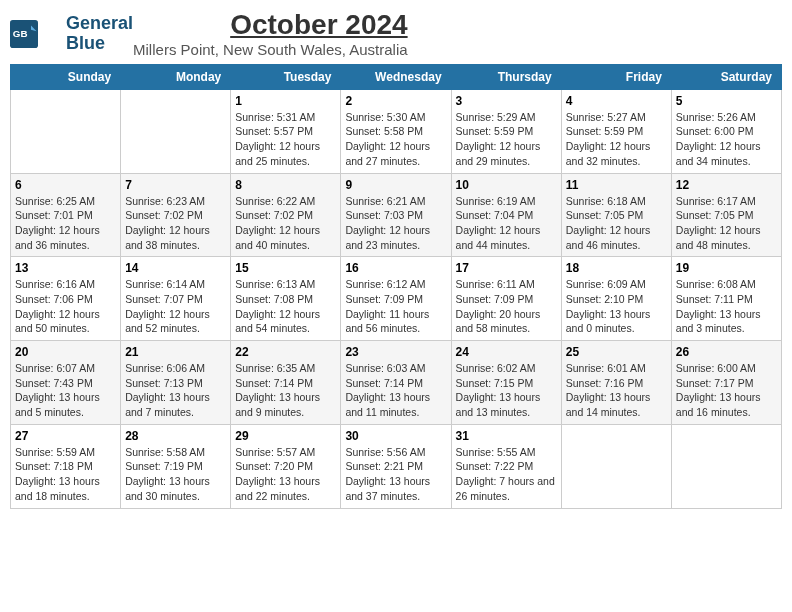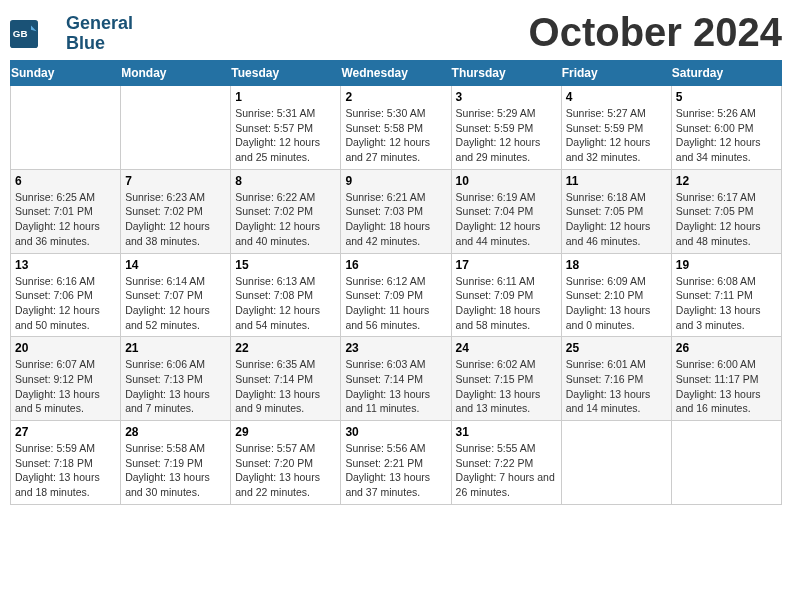--- a/index.html
+++ b/index.html
@@ -6,21 +6,20 @@
     body {
       font-family: Arial, sans-serif;
       background: #fff;
       width: 792px;
       min-height: 612px;
       padding: 10px;
     }
     .header {
       display: flex;
       align-items: flex-start;
-      justify-content: space-between;
       margin-bottom: 6px;
     }
     .logo {
       display: flex;
       align-items: center;
       margin-top: 4px;
     }
     .logo-text {
       font-size: 18px;
       font-weight: bold;
@@ -33,40 +32,41 @@
     }
     .logo-icon {
       width: 28px;
       height: 28px;
       margin-right: 4px;
     }
     .title-block {
       text-align: right;
     }
     .title-block h1 {
-      font-size: 40px;
+      font-size: 28px;
       font-weight: bold;
       color: #333;
       line-height: 1.1;
+      text-decoration: underline;
     }
     .title-block h2 {
       font-size: 15px;
       font-weight: normal;
       color: #555;
     }
     table {
       width: 100%;
       border-collapse: collapse;
       font-size: 11px;
     }
     thead tr th {
       background-color: #2471a3;
       color: #fff;
-      padding: 5px 0;
-      text-align: left;
+      padding: 5px 9px;
+      text-align: right;
       font-size: 12px;
       border: 1px solid #2471a3;
     }
     tbody tr td {
       border: 1px solid #ccc;
       vertical-align: top;
       padding: 4px;
       min-height: 70px;
       width: calc(100% / 7);
     }
@@ -101,20 +101,21 @@
       <text x="4" y="24" font-size="14" font-weight="bold" fill="white" font-family="Arial">GB</text>
       <polygon points="30,8 38,16 30,14" fill="#5dade2"></polygon>
     </svg>
     <div class="logo-text">
       <div><span>General</span></div>
       <div><span>Blue</span></div>
     </div>
   </div>
   <div class="title-block">
     <h1>October 2024</h1>
+    <h2>Millers Point, New South Wales, Australia</h2>
   </div>
 </div>
 
 <table>
   <thead>
     <tr>
       <th>Sunday</th>
       <th>Monday</th>
       <th>Tuesday</th>
       <th>Wednesday</th>
@@ -174,21 +175,21 @@
         <td>
           <span class="day-number">8</span>
         <div class="cell-text">Sunrise: 6:22 AM</div>
         <div class="cell-text">Sunset: 7:02 PM</div>
         <div class="cell-text">Daylight: 12 hours and 40 minutes.</div>
         </td>
         <td>
           <span class="day-number">9</span>
         <div class="cell-text">Sunrise: 6:21 AM</div>
         <div class="cell-text">Sunset: 7:03 PM</div>
-        <div class="cell-text">Daylight: 18 hours and 42 minutes.</div>
+        <div class="cell-text">Daylight: 12 hours and 23 minutes.</div>
         </td>
         <td>
           <span class="day-number">10</span>
         <div class="cell-text">Sunrise: 6:19 AM</div>
         <div class="cell-text">Sunset: 7:04 PM</div>
         <div class="cell-text">Daylight: 12 hours and 44 minutes.</div>
         </td>
         <td>
           <span class="day-number">11</span>
         <div class="cell-text">Sunrise: 6:18 AM</div>
@@ -224,40 +225,40 @@
         <td>
           <span class="day-number">16</span>
         <div class="cell-text">Sunrise: 6:12 AM</div>
         <div class="cell-text">Sunset: 7:09 PM</div>
         <div class="cell-text">Daylight: 11 hours and 56 minutes.</div>
         </td>
         <td>
           <span class="day-number">17</span>
         <div class="cell-text">Sunrise: 6:11 AM</div>
         <div class="cell-text">Sunset: 7:09 PM</div>
-        <div class="cell-text">Daylight: 18 hours and 58 minutes.</div>
+        <div class="cell-text">Daylight: 20 hours and 58 minutes.</div>
         </td>
         <td>
           <span class="day-number">18</span>
         <div class="cell-text">Sunrise: 6:09 AM</div>
         <div class="cell-text">Sunset: 2:10 PM</div>
         <div class="cell-text">Daylight: 13 hours and 0 minutes.</div>
         </td>
         <td>
           <span class="day-number">19</span>
         <div class="cell-text">Sunrise: 6:08 AM</div>
         <div class="cell-text">Sunset: 7:11 PM</div>
         <div class="cell-text">Daylight: 13 hours and 3 minutes.</div>
         </td>
       </tr>
       <tr>
         <td>
           <span class="day-number">20</span>
         <div class="cell-text">Sunrise: 6:07 AM</div>
-        <div class="cell-text">Sunset: 9:12 PM</div>
+        <div class="cell-text">Sunset: 7:43 PM</div>
         <div class="cell-text">Daylight: 13 hours and 5 minutes.</div>
         </td>
         <td>
           <span class="day-number">21</span>
         <div class="cell-text">Sunrise: 6:06 AM</div>
         <div class="cell-text">Sunset: 7:13 PM</div>
         <div class="cell-text">Daylight: 13 hours and 7 minutes.</div>
         </td>
         <td>
           <span class="day-number">22</span>
@@ -279,21 +280,21 @@
         </td>
         <td>
           <span class="day-number">25</span>
         <div class="cell-text">Sunrise: 6:01 AM</div>
         <div class="cell-text">Sunset: 7:16 PM</div>
         <div class="cell-text">Daylight: 13 hours and 14 minutes.</div>
         </td>
         <td>
           <span class="day-number">26</span>
         <div class="cell-text">Sunrise: 6:00 AM</div>
-        <div class="cell-text">Sunset: 11:17 PM</div>
+        <div class="cell-text">Sunset: 7:17 PM</div>
         <div class="cell-text">Daylight: 13 hours and 16 minutes.</div>
         </td>
       </tr>
       <tr>
         <td>
           <span class="day-number">27</span>
         <div class="cell-text">Sunrise: 5:59 AM</div>
         <div class="cell-text">Sunset: 7:18 PM</div>
         <div class="cell-text">Daylight: 13 hours and 18 minutes.</div>
         </td>

